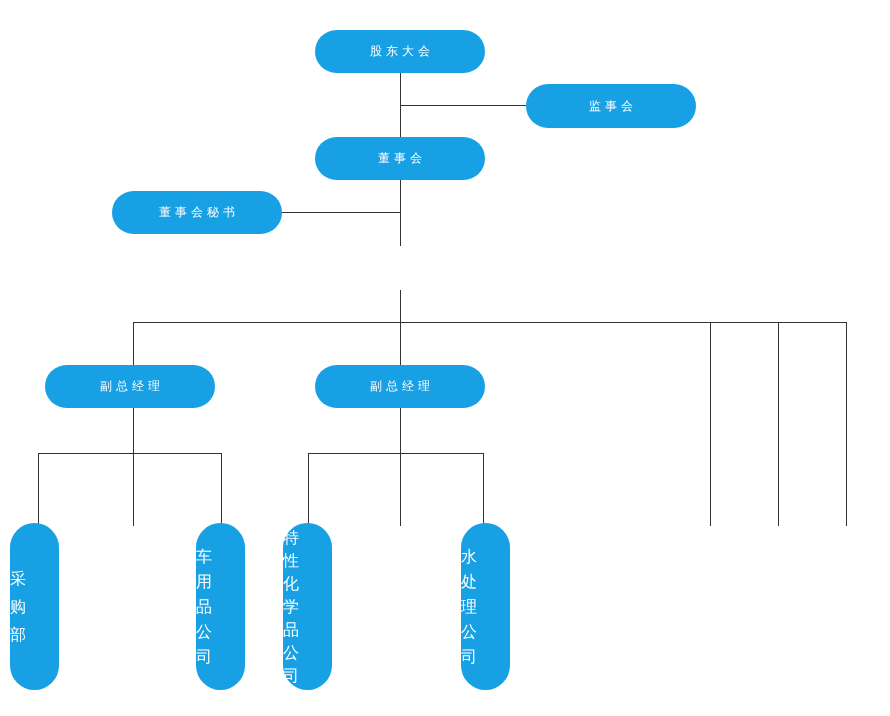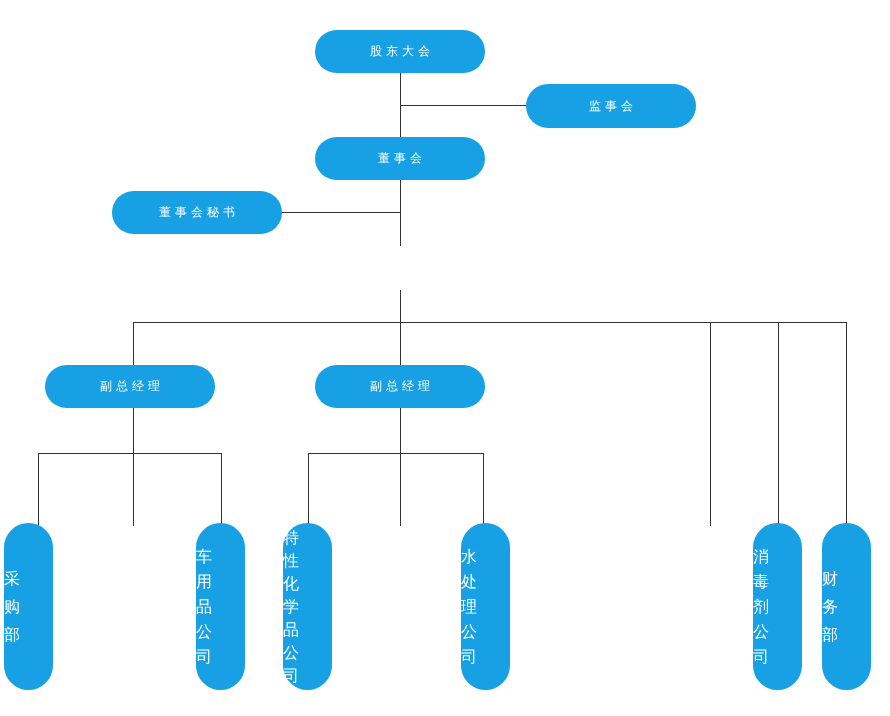--- a/index.html
+++ b/index.html
@@ -77,32 +77,26 @@
   <div class="line vl" style="left:400px;top:453px;height:73px"></div>
   <div class="line vl" style="left:483px;top:453px;height:73px"></div>
 
   <div class="hnode" style="left:315px;top:30px">股东大会</div>
   <div class="hnode" style="left:526px;top:84px;height:44px">监事会</div>
   <div class="hnode" style="left:112px;top:191px">董事会秘书</div>
   <div class="hnode" style="left:315px;top:137px">董事会</div>
   <div class="hnode" style="left:45px;top:365px">副总经理</div>
   <div class="hnode" style="left:315px;top:365px">副总经理</div>
 
-  <div class="vnode" style="left:4px">
+  <div class="vnode" style="left:10px">
     <div class="vtext lh3">采购部</div>
   </div>
   <div class="vnode" style="left:196px">
     <div class="vtext lh5">车用品公司</div>
   </div>
   <div class="vnode" style="left:283px">
     <div class="vtext lh7">特性化学品公司</div>
   </div>
   <div class="vnode" style="left:461px">
     <div class="vtext lh5">水处理公司</div>
   </div>
-  <div class="vnode" style="left:753px">
-    <div class="vtext lh5">消毒剂公司</div>
-  </div>
-  <div class="vnode" style="left:822px">
-    <div class="vtext lh3">财务部</div>
-  </div>
 
 </div>
 
 </body></html>

